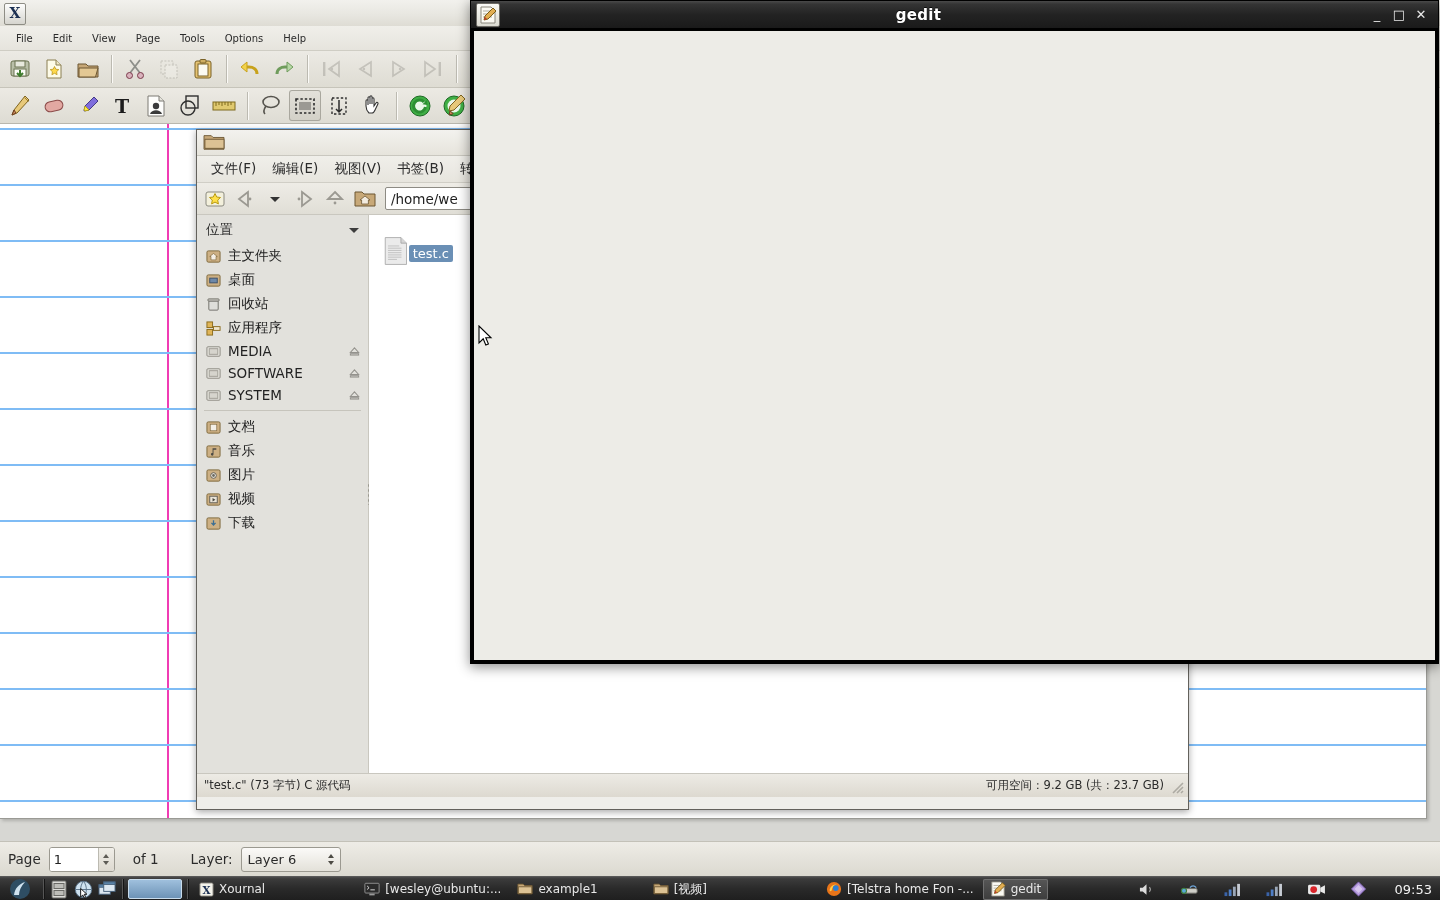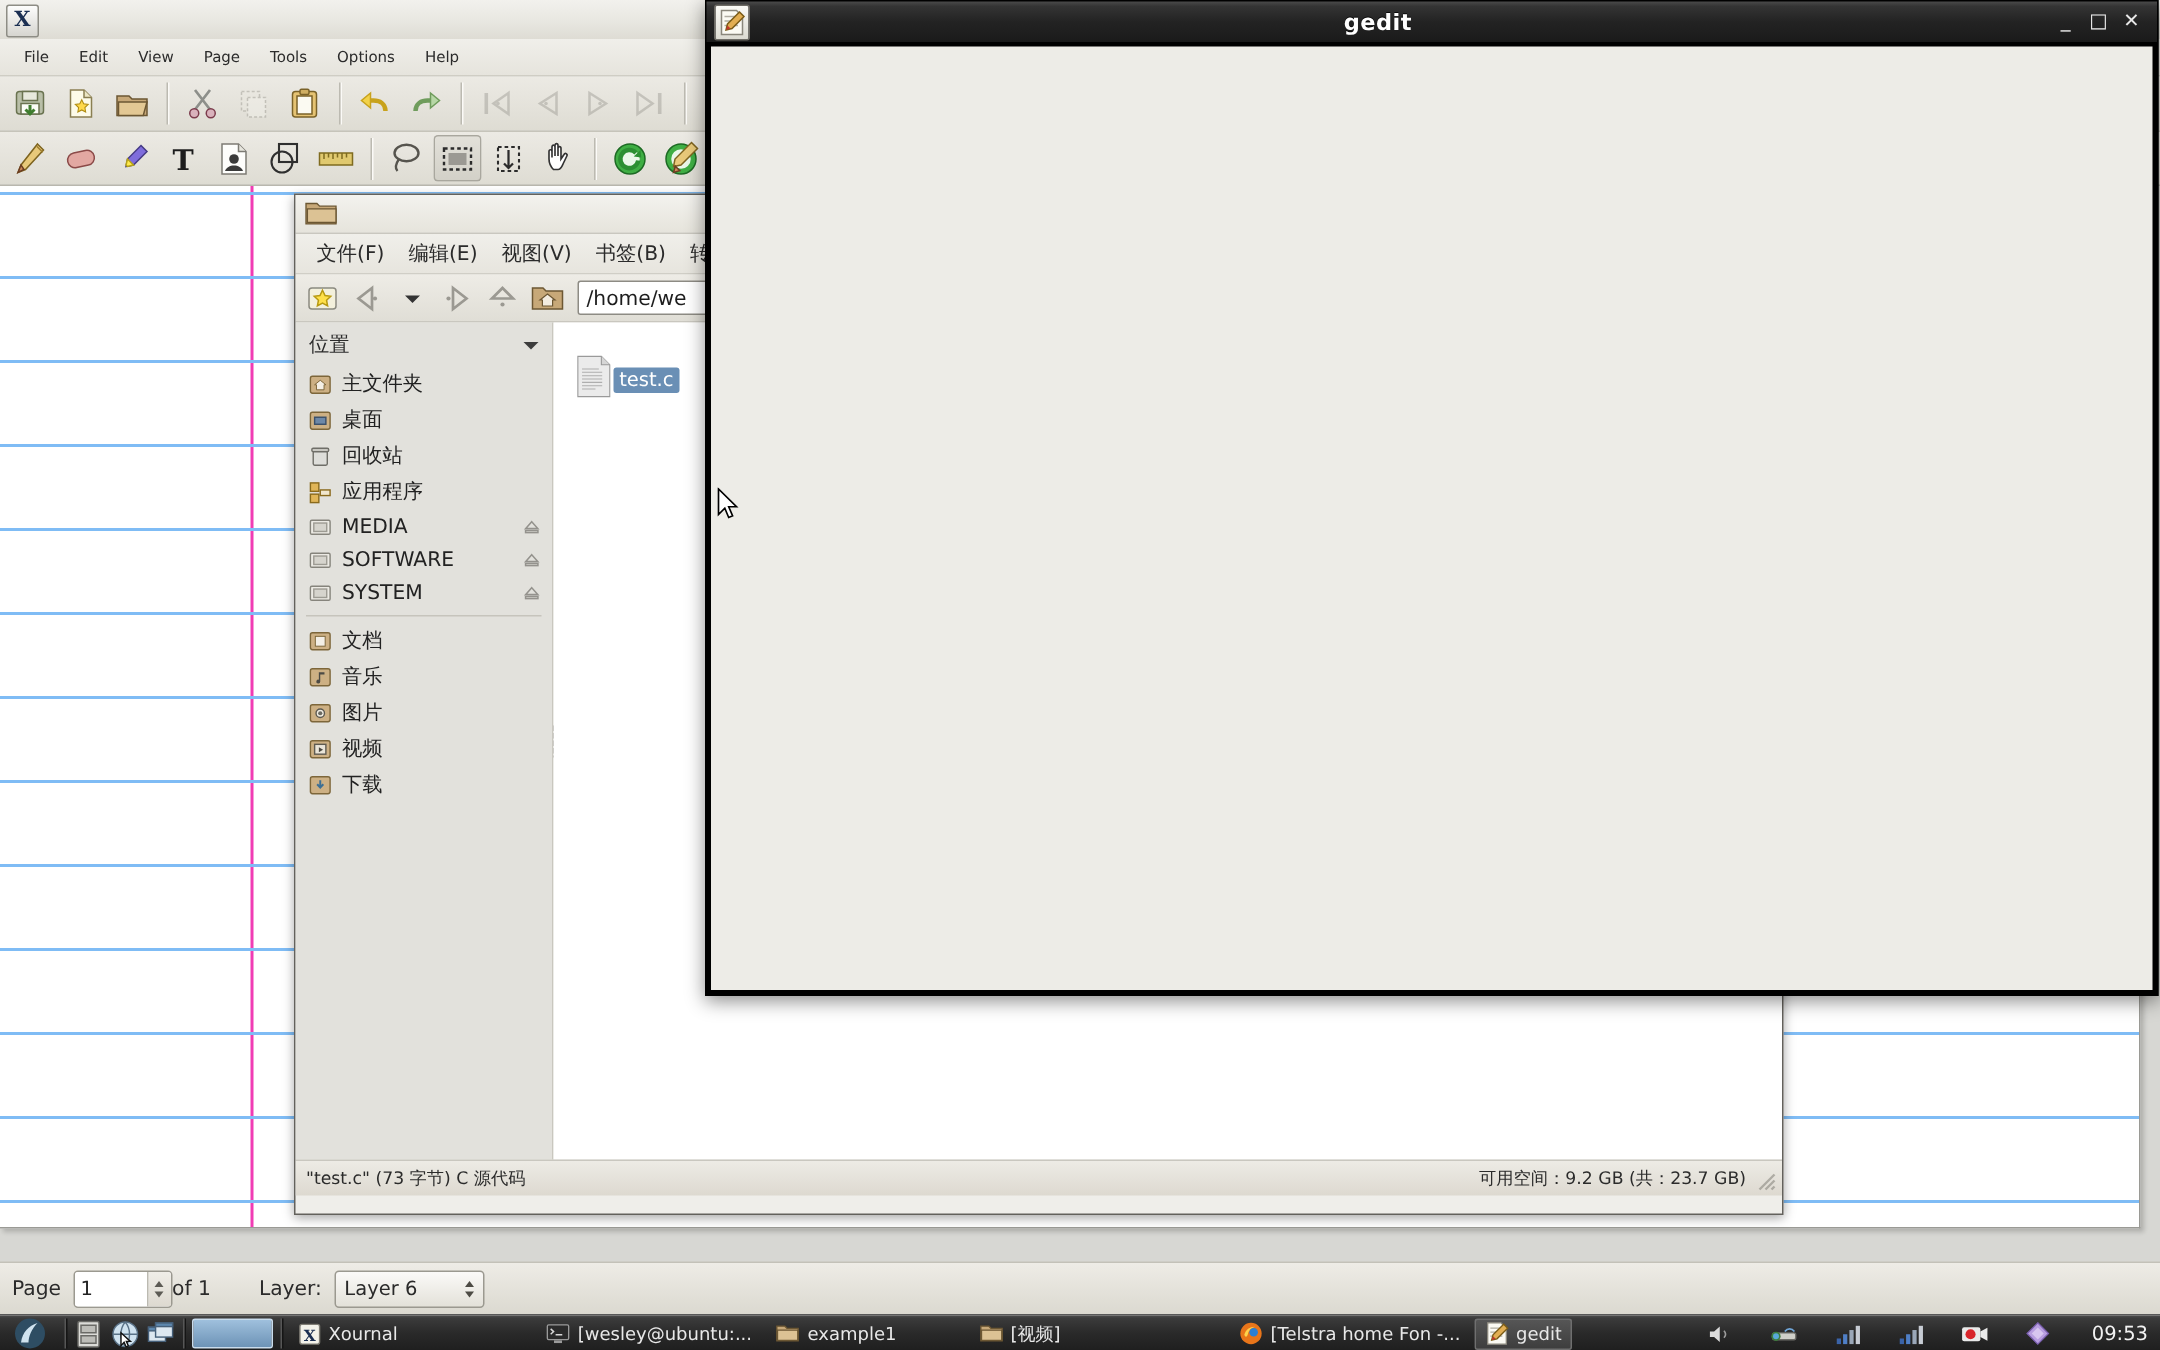--- a/index.html
+++ b/index.html
@@ -457,21 +457,21 @@
 
   <div id="xo-statusbar">
     <span class="sb-label">Page</span>
     <div class="spin">
       <input value="1" style="">
       <div class="arrows">
           <i class="up"></i>
           <i class="dn"></i>
         </div>
     </div>
-    <span class="sb-label" style="margin-left:0">of 1</span>
+    <span class="sb-label" style="margin-left:18px">of 1</span>
     <span class="sb-label" style="margin-left:24px">Layer:</span>
     <div class="combo">
       <span>Layer 6</span>
       <span class="arrows">
           <i class="up"></i>
           <i class="dn"></i>
         </span>
     </div>
   </div>
 </div>

